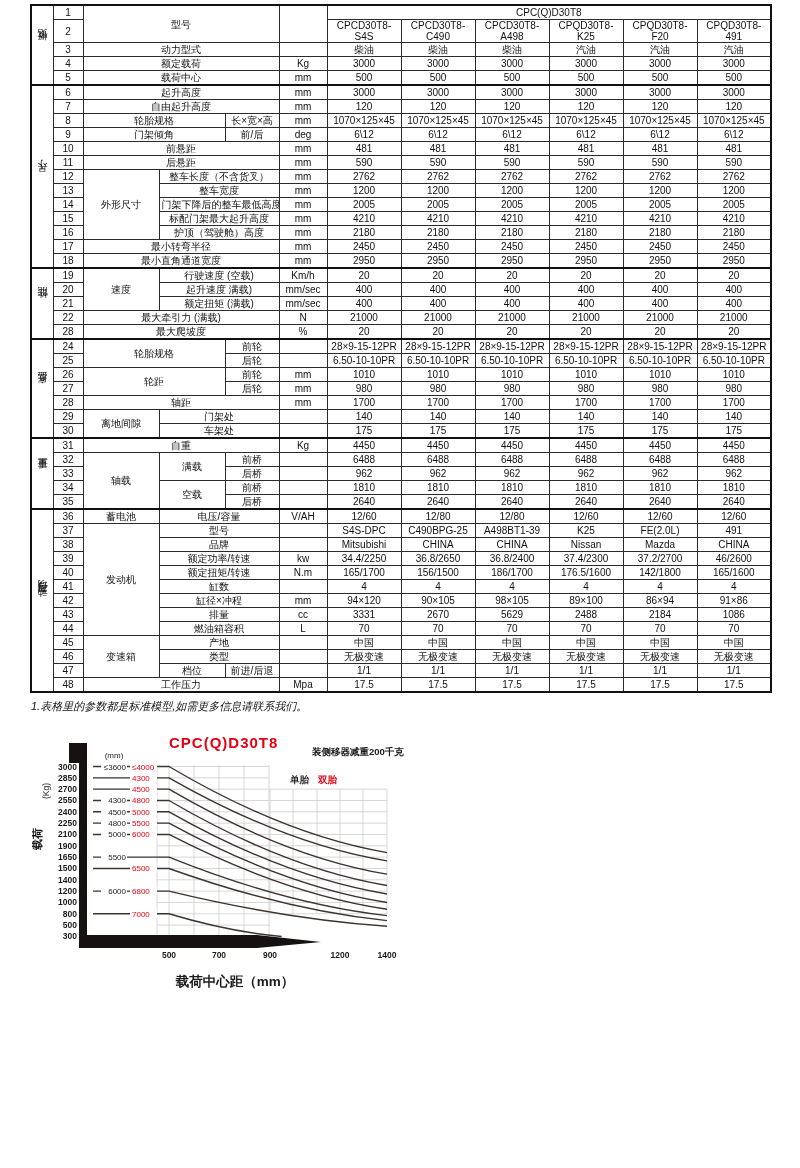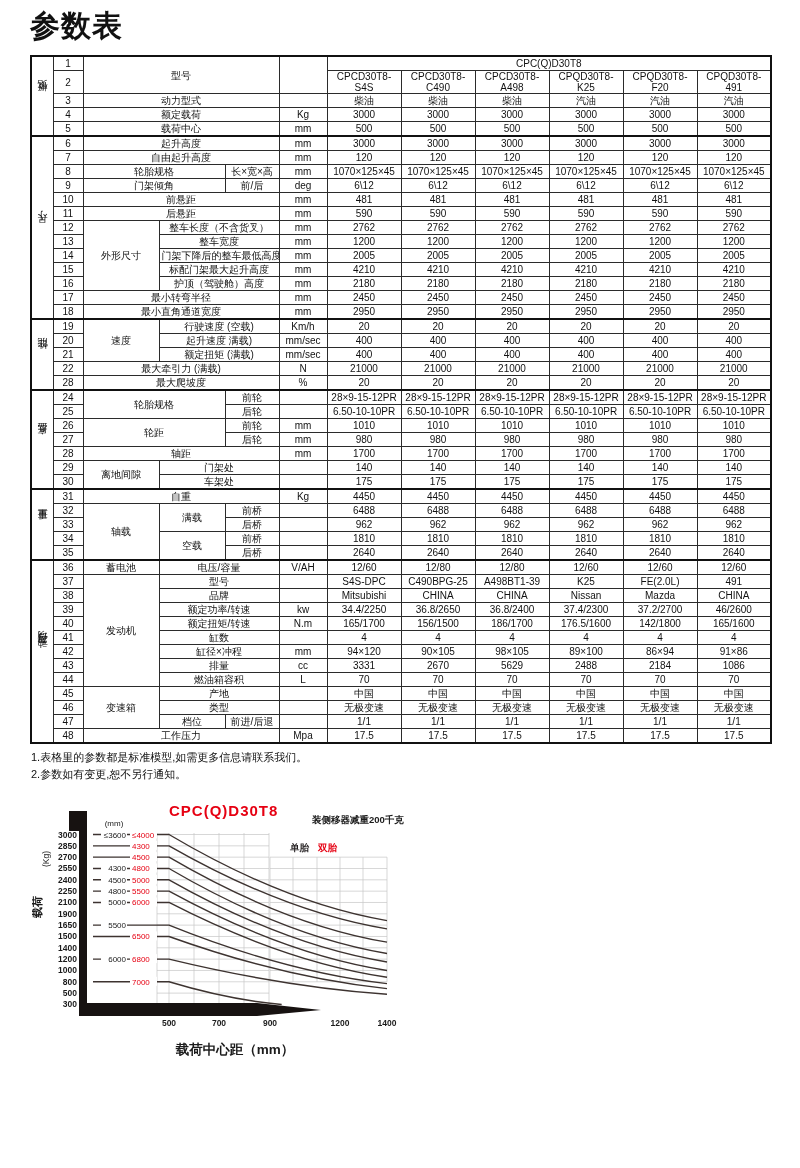--- a/index.html
+++ b/index.html
@@ -8,28 +8,27 @@
   .page{padding:4px 28px 0 30px;}
   .big-title{font-size:30px;font-weight:bold;margin:2px 0 8px 0;letter-spacing:1px;}
   table.spec{border-collapse:collapse;table-layout:fixed;width:742px;border:2px solid #111;}
   table.spec td{border:1px solid #2b2b2b;font-size:10px;height:13px;line-height:1.12;
     padding:0 2px;text-align:center;overflow:hidden;vertical-align:middle;}
   td.name,td.sub{text-align:left;padding-left:3px;white-space:nowrap;}
   td.sec{padding:0;}
   td.sec span{writing-mode:vertical-rl;transform:rotate(180deg);display:inline-block;
     font-size:10px;letter-spacing:2px;}
   tr.thick td{border-top:2px solid #111;}
-  .notes{font-size:11px;line-height:1.55;margin:5px 0 10px 1px;}
+  .notes{font-size:11px;line-height:1.55;margin:5px 0 10px 1px;font-style:italic;}
   .chart-svg{display:block;margin-left:2px;}
 </style>
 </head>
 <body>
 
 <div class="page">
-  <h1 class="big-title">参数表</h1>
 
   <table class="spec">
     <colgroup>
       <col style="width:22px">
         <col style="width:30px">
         <col style="width:76px">
       <col style="width:66px">
         <col style="width:54px">
         <col style="width:48px">
       <col style="width:74px">
@@ -579,21 +578,20 @@
           <td class="val">17.5</td>
           <td class="val">17.5</td>
           <td class="val">17.5</td>
           <td class="val">17.5</td>
         </tr>
       </tbody>
   </table>
 
   <div class="notes">
     <div>1.表格里的参数都是标准模型,如需更多信息请联系我们。</div>
-    <div>2.参数如有变更,恕不另行通知。</div>
   </div>
 
 
   <svg class="chart-svg" width="460" height="268" viewBox="25 900 460 268">
       <line x1="150" y1="940" x2="150" y2="1111.45" stroke="#c6c6c6" stroke-width="0.7"></line>
       <line x1="162" y1="940" x2="162" y2="1111.45" stroke="#c6c6c6" stroke-width="0.7"></line>
       <line x1="187" y1="940" x2="187" y2="1111.45" stroke="#c6c6c6" stroke-width="0.7"></line>
       <line x1="212" y1="940" x2="212" y2="1111.45" stroke="#c6c6c6" stroke-width="0.7"></line>
       <line x1="237" y1="940" x2="237" y2="1111.45" stroke="#c6c6c6" stroke-width="0.7"></line>
       <line x1="262" y1="940" x2="262" y2="1111.45" stroke="#c6c6c6" stroke-width="0.7"></line>

